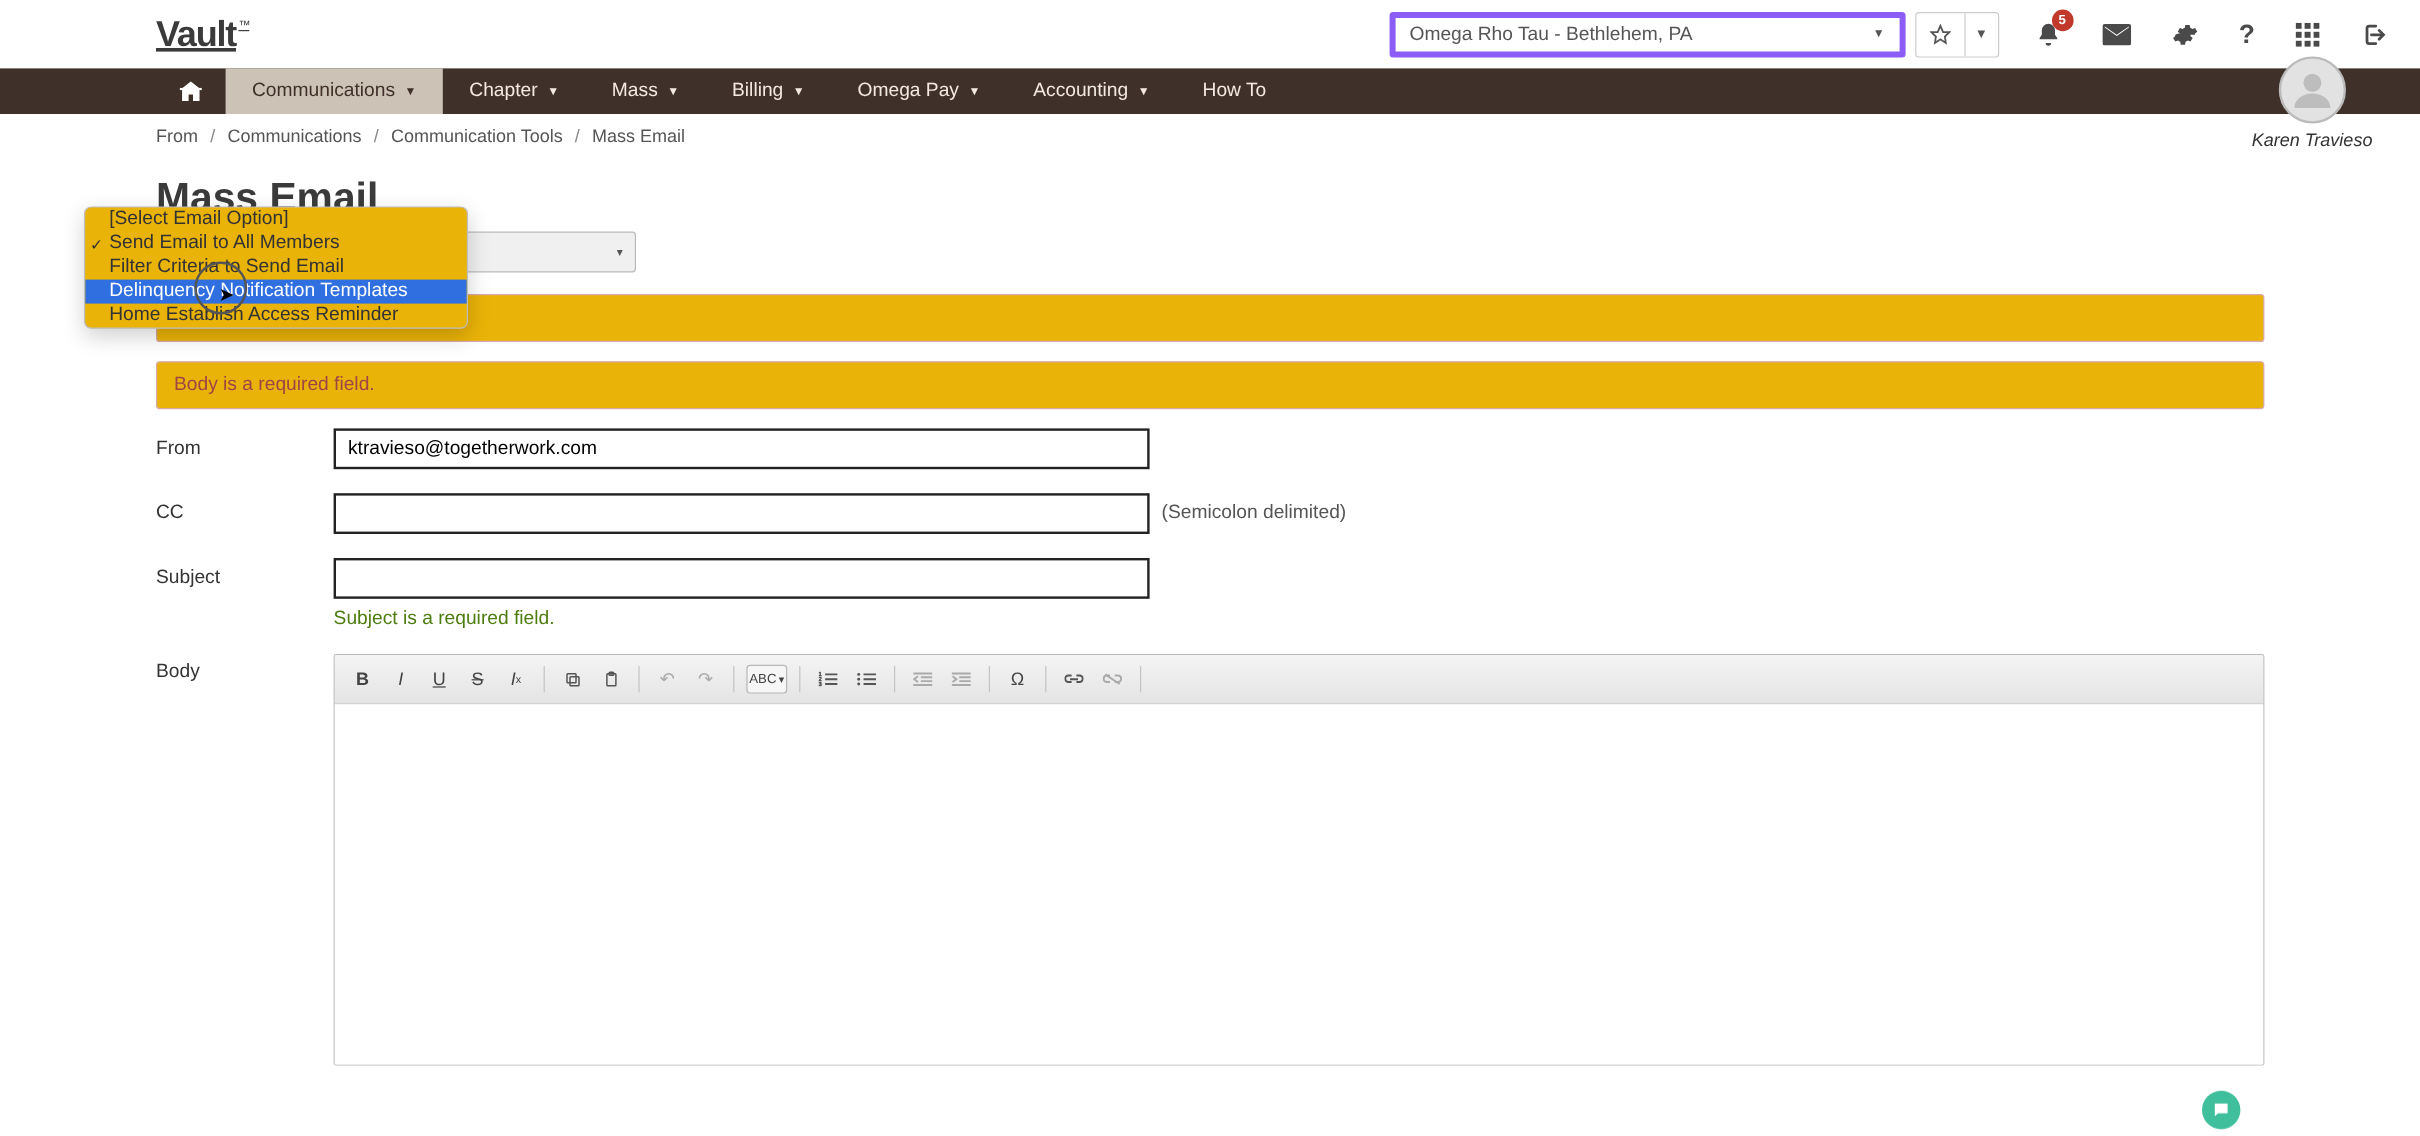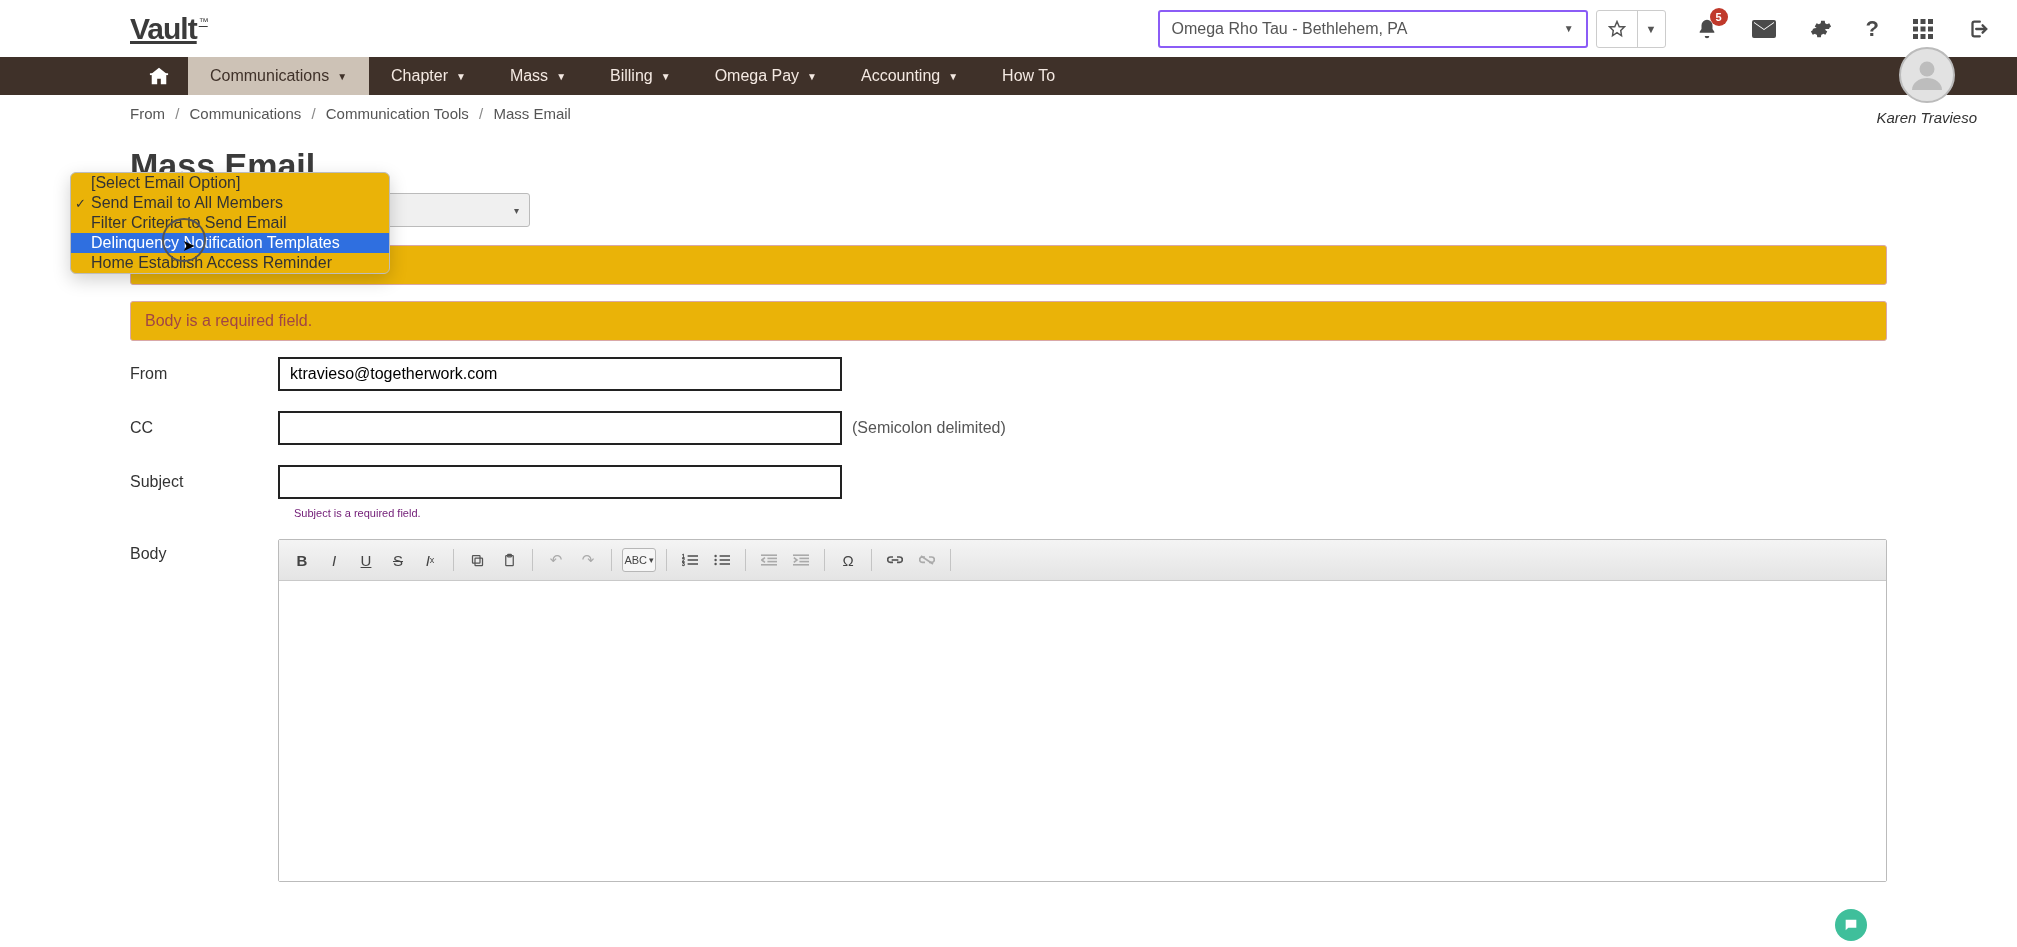--- a/index.html
+++ b/index.html
@@ -26,21 +26,21 @@
   .logo .tm { font-size: 10px; font-weight: 400; margin-left: 2px; margin-top: 4px; }
   .spacer-flex { flex: 1; }
   .org-select {
     display: flex;
     align-items: center;
     gap: 8px;
   }
   .org-select .org-name {
     width: 430px;
     height: 38px;
-    border: 2px solid #8b5cf6;
+    border: 5px solid #8b5cf6;
     border-radius: 3px;
     display: flex;
     align-items: center;
     padding: 0 12px;
     color: #555;
     font-size: 16px;
     justify-content: space-between;
     background: #fff;
   }
   .fav-group {
@@ -230,38 +230,37 @@
   }
   .form-row .lbl {
     width: 148px;
     font-size: 16px;
     color: #333;
     padding-top: 8px;
     font-weight:500;
   }
   .form-row .ctl { flex: 0 0 auto; }
   .txt {
-    width: 564px;
+    width: 680px;
     height: 34px;
     border: 2px solid #222;
     padding: 0 10px;
     font-size: 16px;
   }
   .hint {
     display: inline-block;
     margin-left: 10px;
     color: #555;
     font-size: 16px;
     padding-top: 8px;
   }
   .err {
-    color: #701a75;
-    font-size: 11px;
+    color: #4d7c0f;
+    font-size: 16px;
     margin-top: 8px;
-    margin-left: 16px;
   }
 
   
   .editor-row .lbl { padding-top: 6px; }
   .editor {
     flex: 1;
     border: 1px solid #bbb;
     border-radius: 2px;
   }
   .toolbar {

